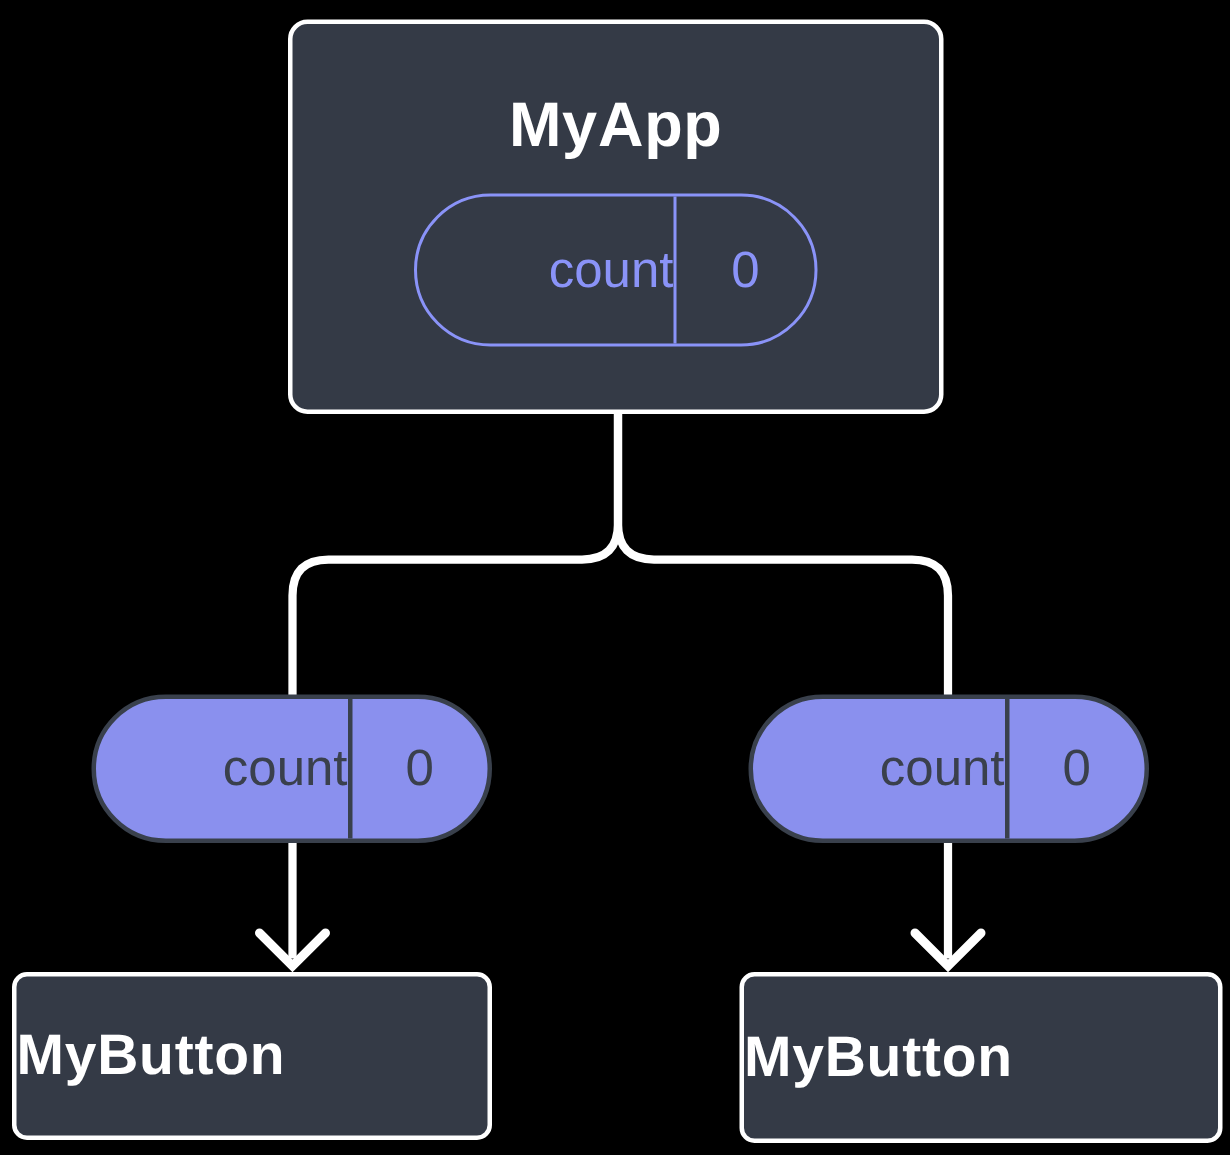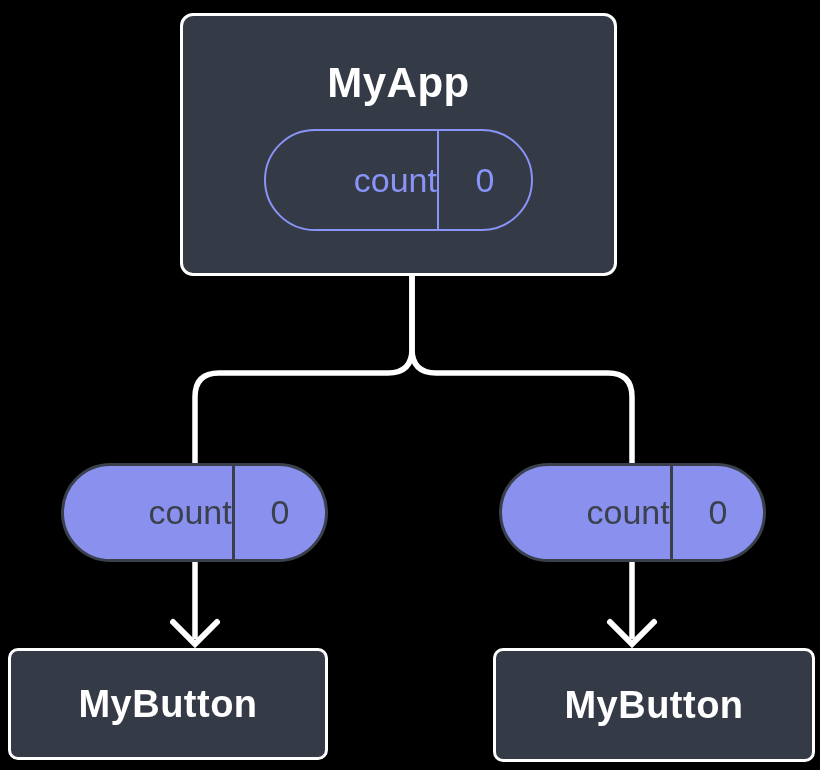--- a/index.html
+++ b/index.html
@@ -35,21 +35,21 @@
     stroke-linecap: round;
   }
   .node {
     position: absolute;
     box-sizing: border-box;
     background: #343a46;
     border: 3px solid #ffffff;
     z-index: 2;
   }
   .app-node {
-    left: 180px;
+    left: 192px;
     top: 13px;
     width: 437px;
     height: 263px;
     border-radius: 13px;
     display: flex;
     flex-direction: column;
     align-items: center;
     padding-top: 42px;
   }
   .app-title {
@@ -101,21 +101,20 @@
   }
   .pill-solid .pill-section-left {
     border-right: 3px solid #39404c;
   }
   .pill-a { left: 61px;  top: 463px; }
   .pill-b { left: 499px; top: 463px; }
   .btn-node {
     border-radius: 10px;
     display: flex;
     align-items: center;
-    justify-content: center;
     color: #ffffff;
     font-size: 38px;
     font-weight: 700;
     letter-spacing: 0.5px;
   }
   .btn-a { left: 8px;   top: 648px; width: 320px; height: 112px; }
   .btn-b { left: 493px; top: 648px; width: 322px; height: 114px; }
 </style>
 </head>
 <body>

